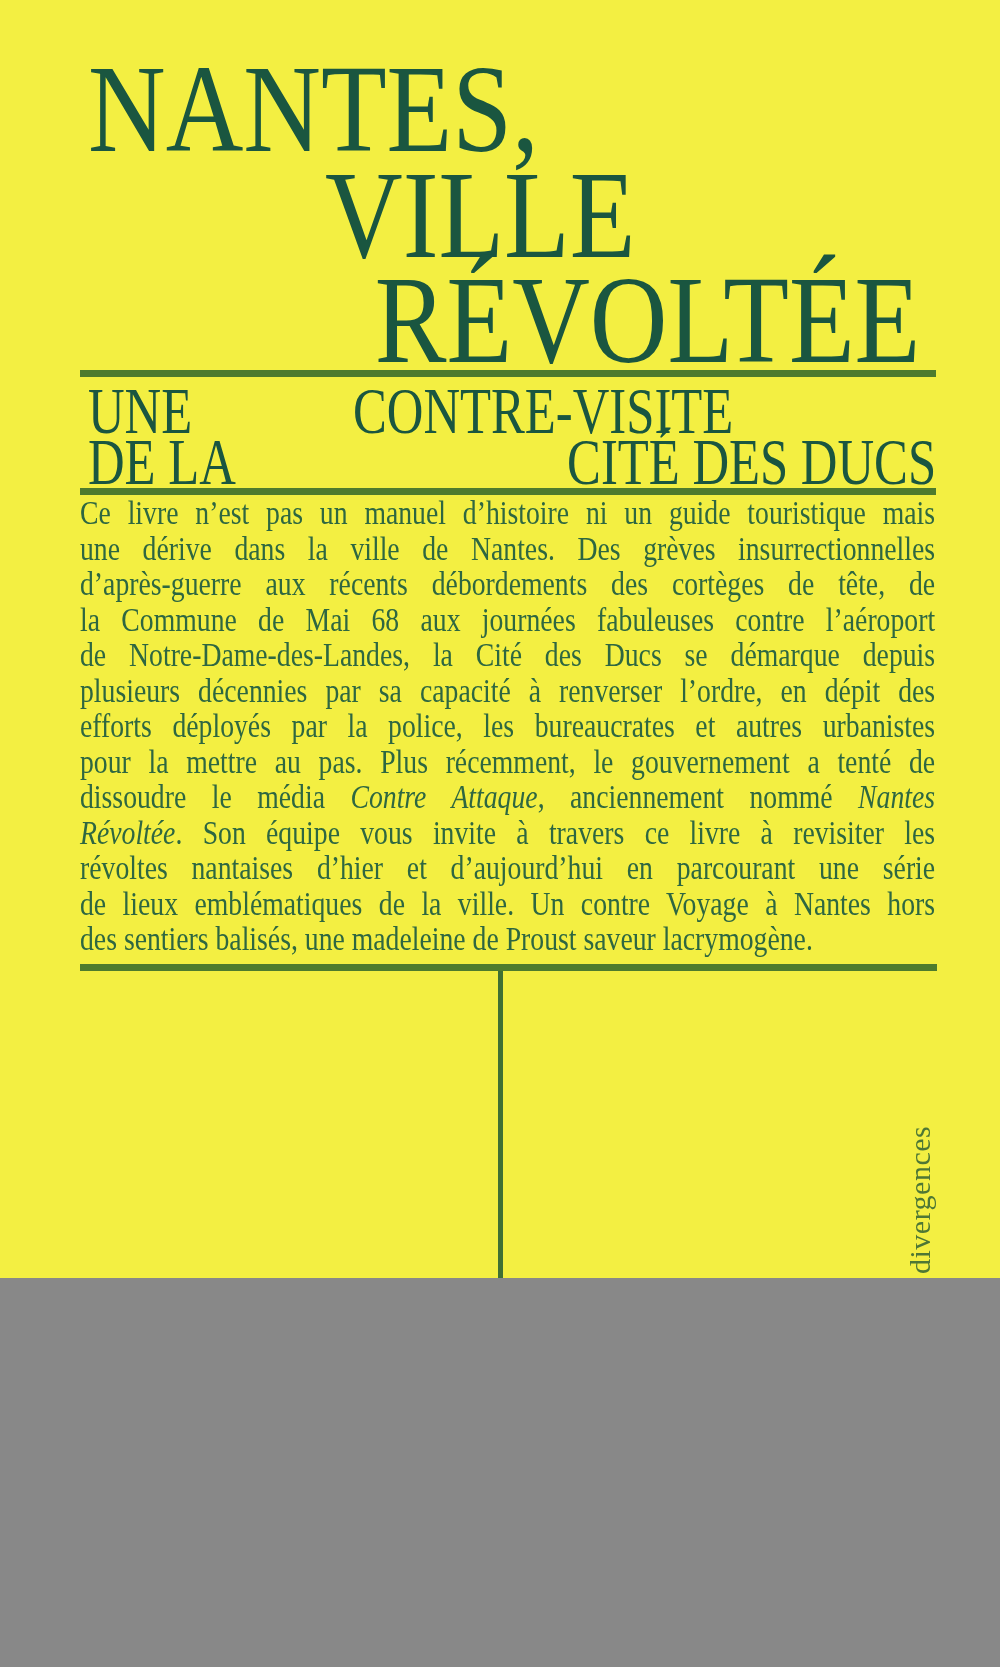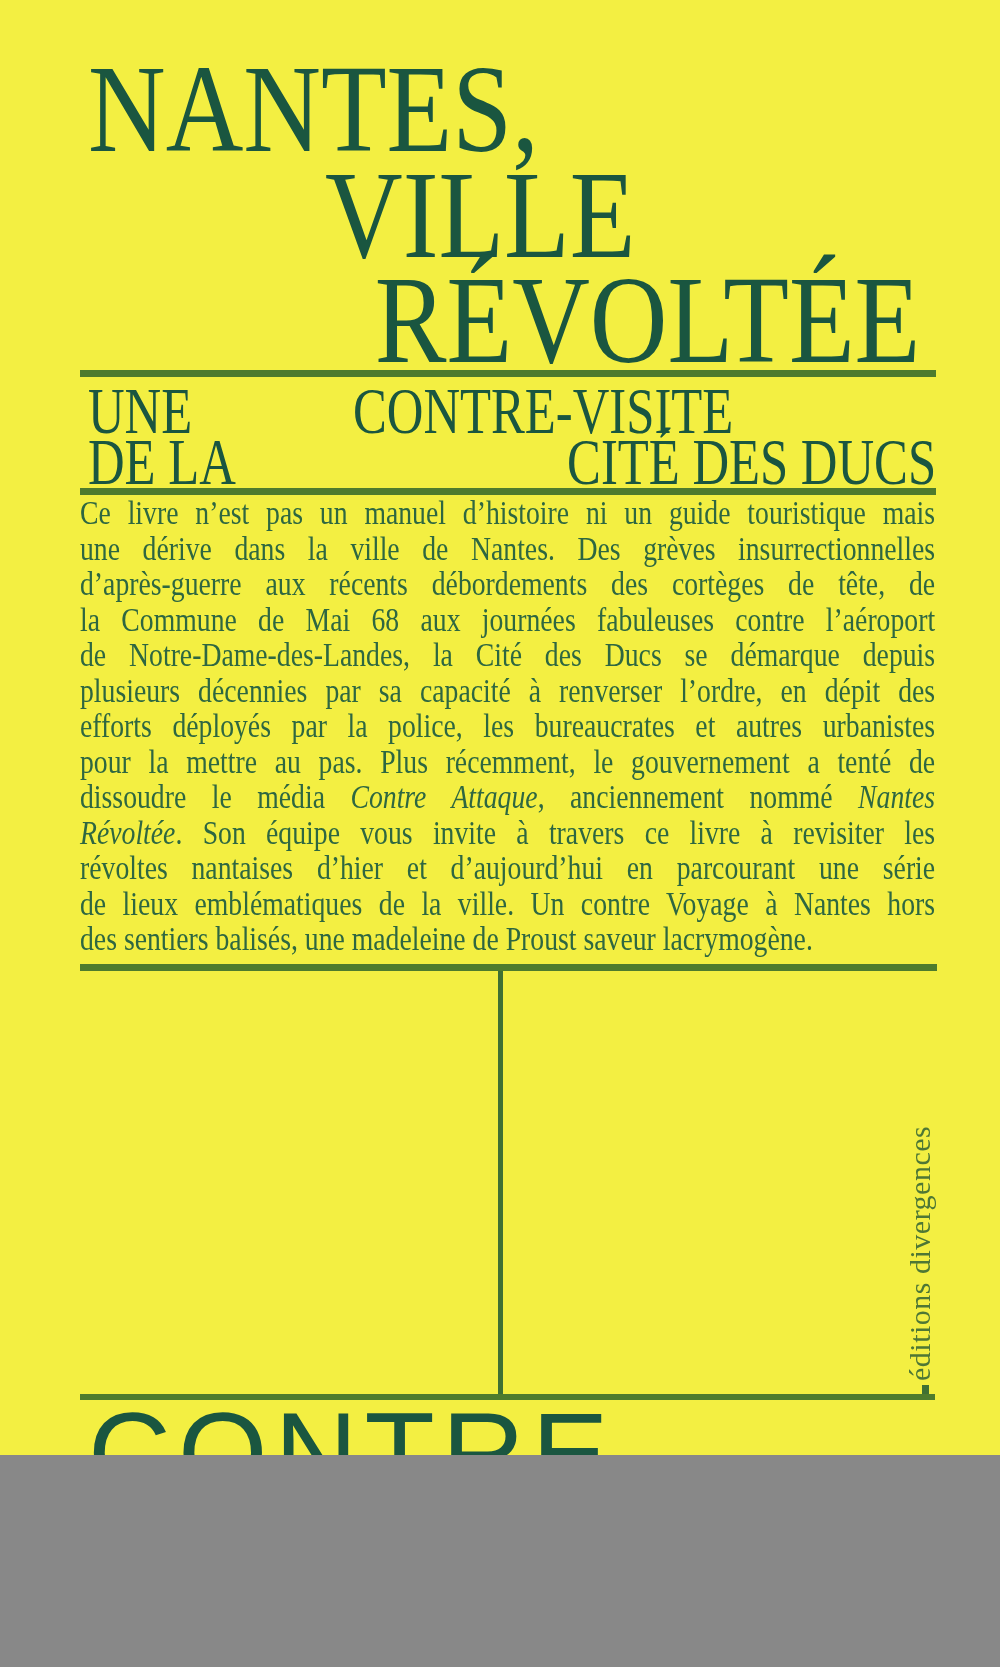--- a/index.html
+++ b/index.html
@@ -7,21 +7,21 @@
     --title-ink:#1A5640;
     --body-ink:#2E6741;
     --rule:#4E7B2D;
     --divider:#3F7033;
     --publisher-ink:#4E7735;
   }
   html,body{margin:0;padding:0;}
   body{background:#888; font-family:"Liberation Serif", serif;}
   .cover{
     position:relative;
-    width:1000px;height:1455px;
+    width:1000px;height:1278px;
     margin:0 auto;
     background:var(--background);
     overflow:hidden;
   }
   
   .title-line{
     position:absolute;
     font-family:"Liberation Serif", serif;
     font-size:125px;
     line-height:1;

